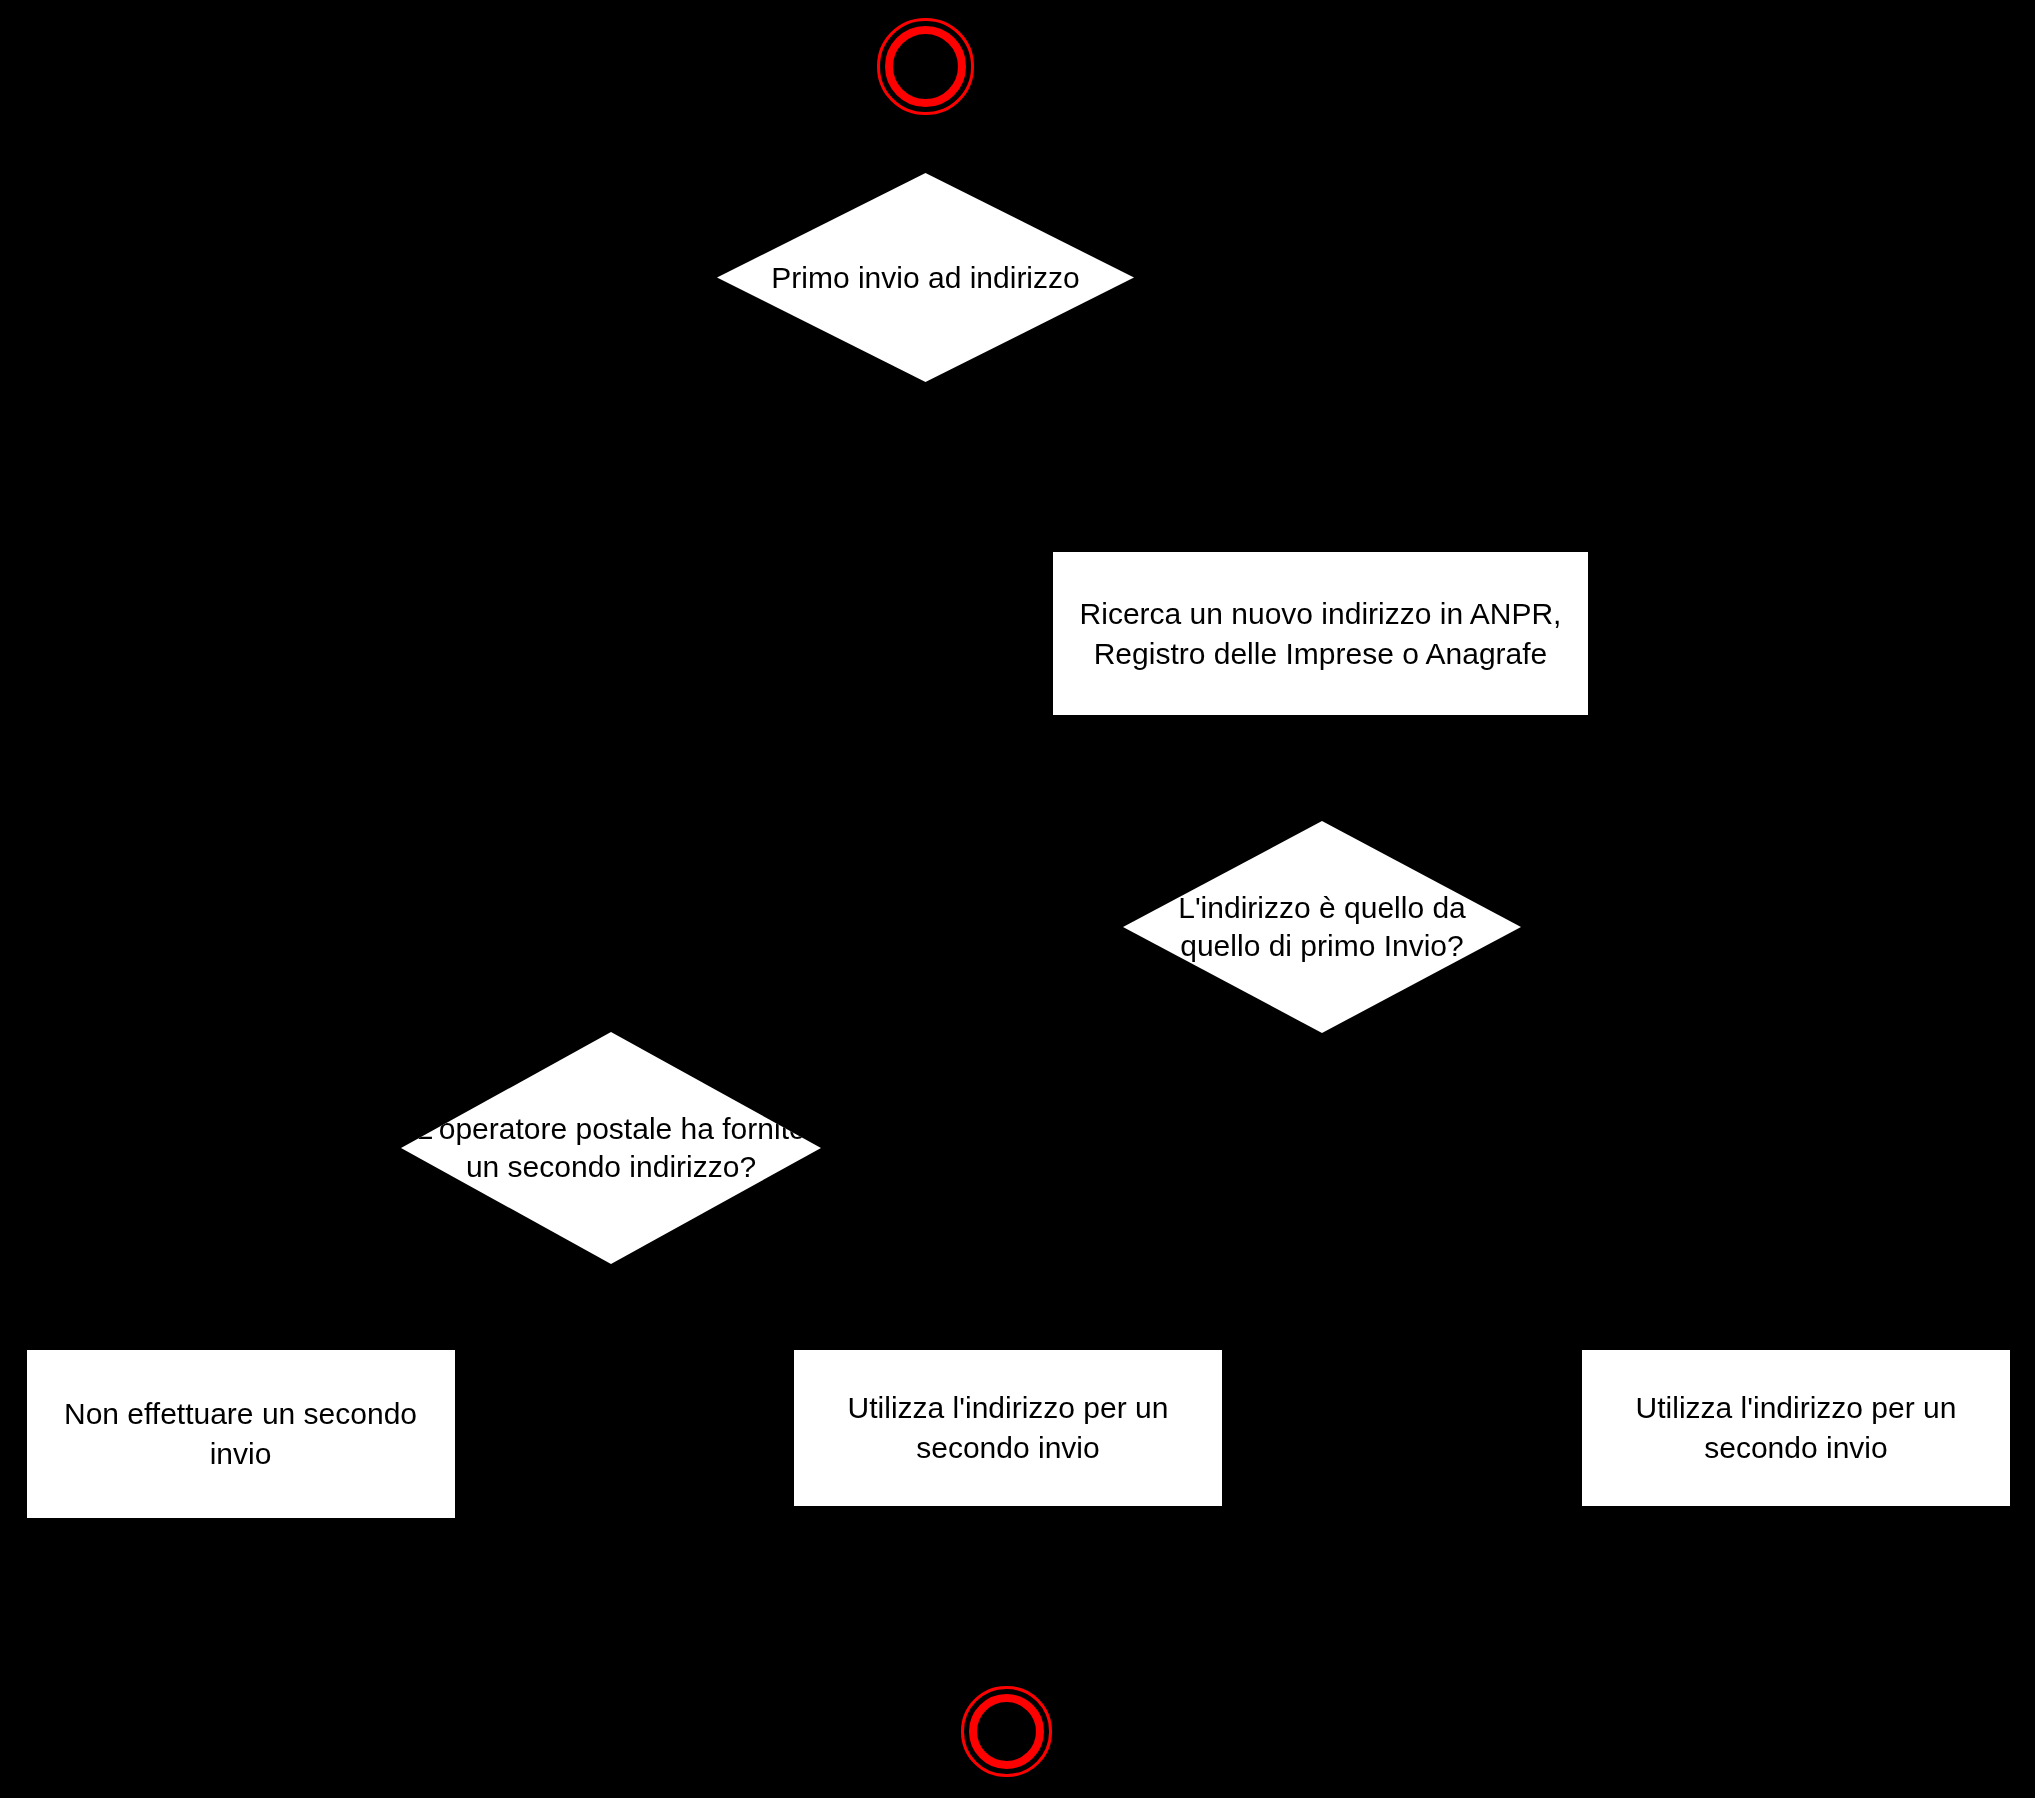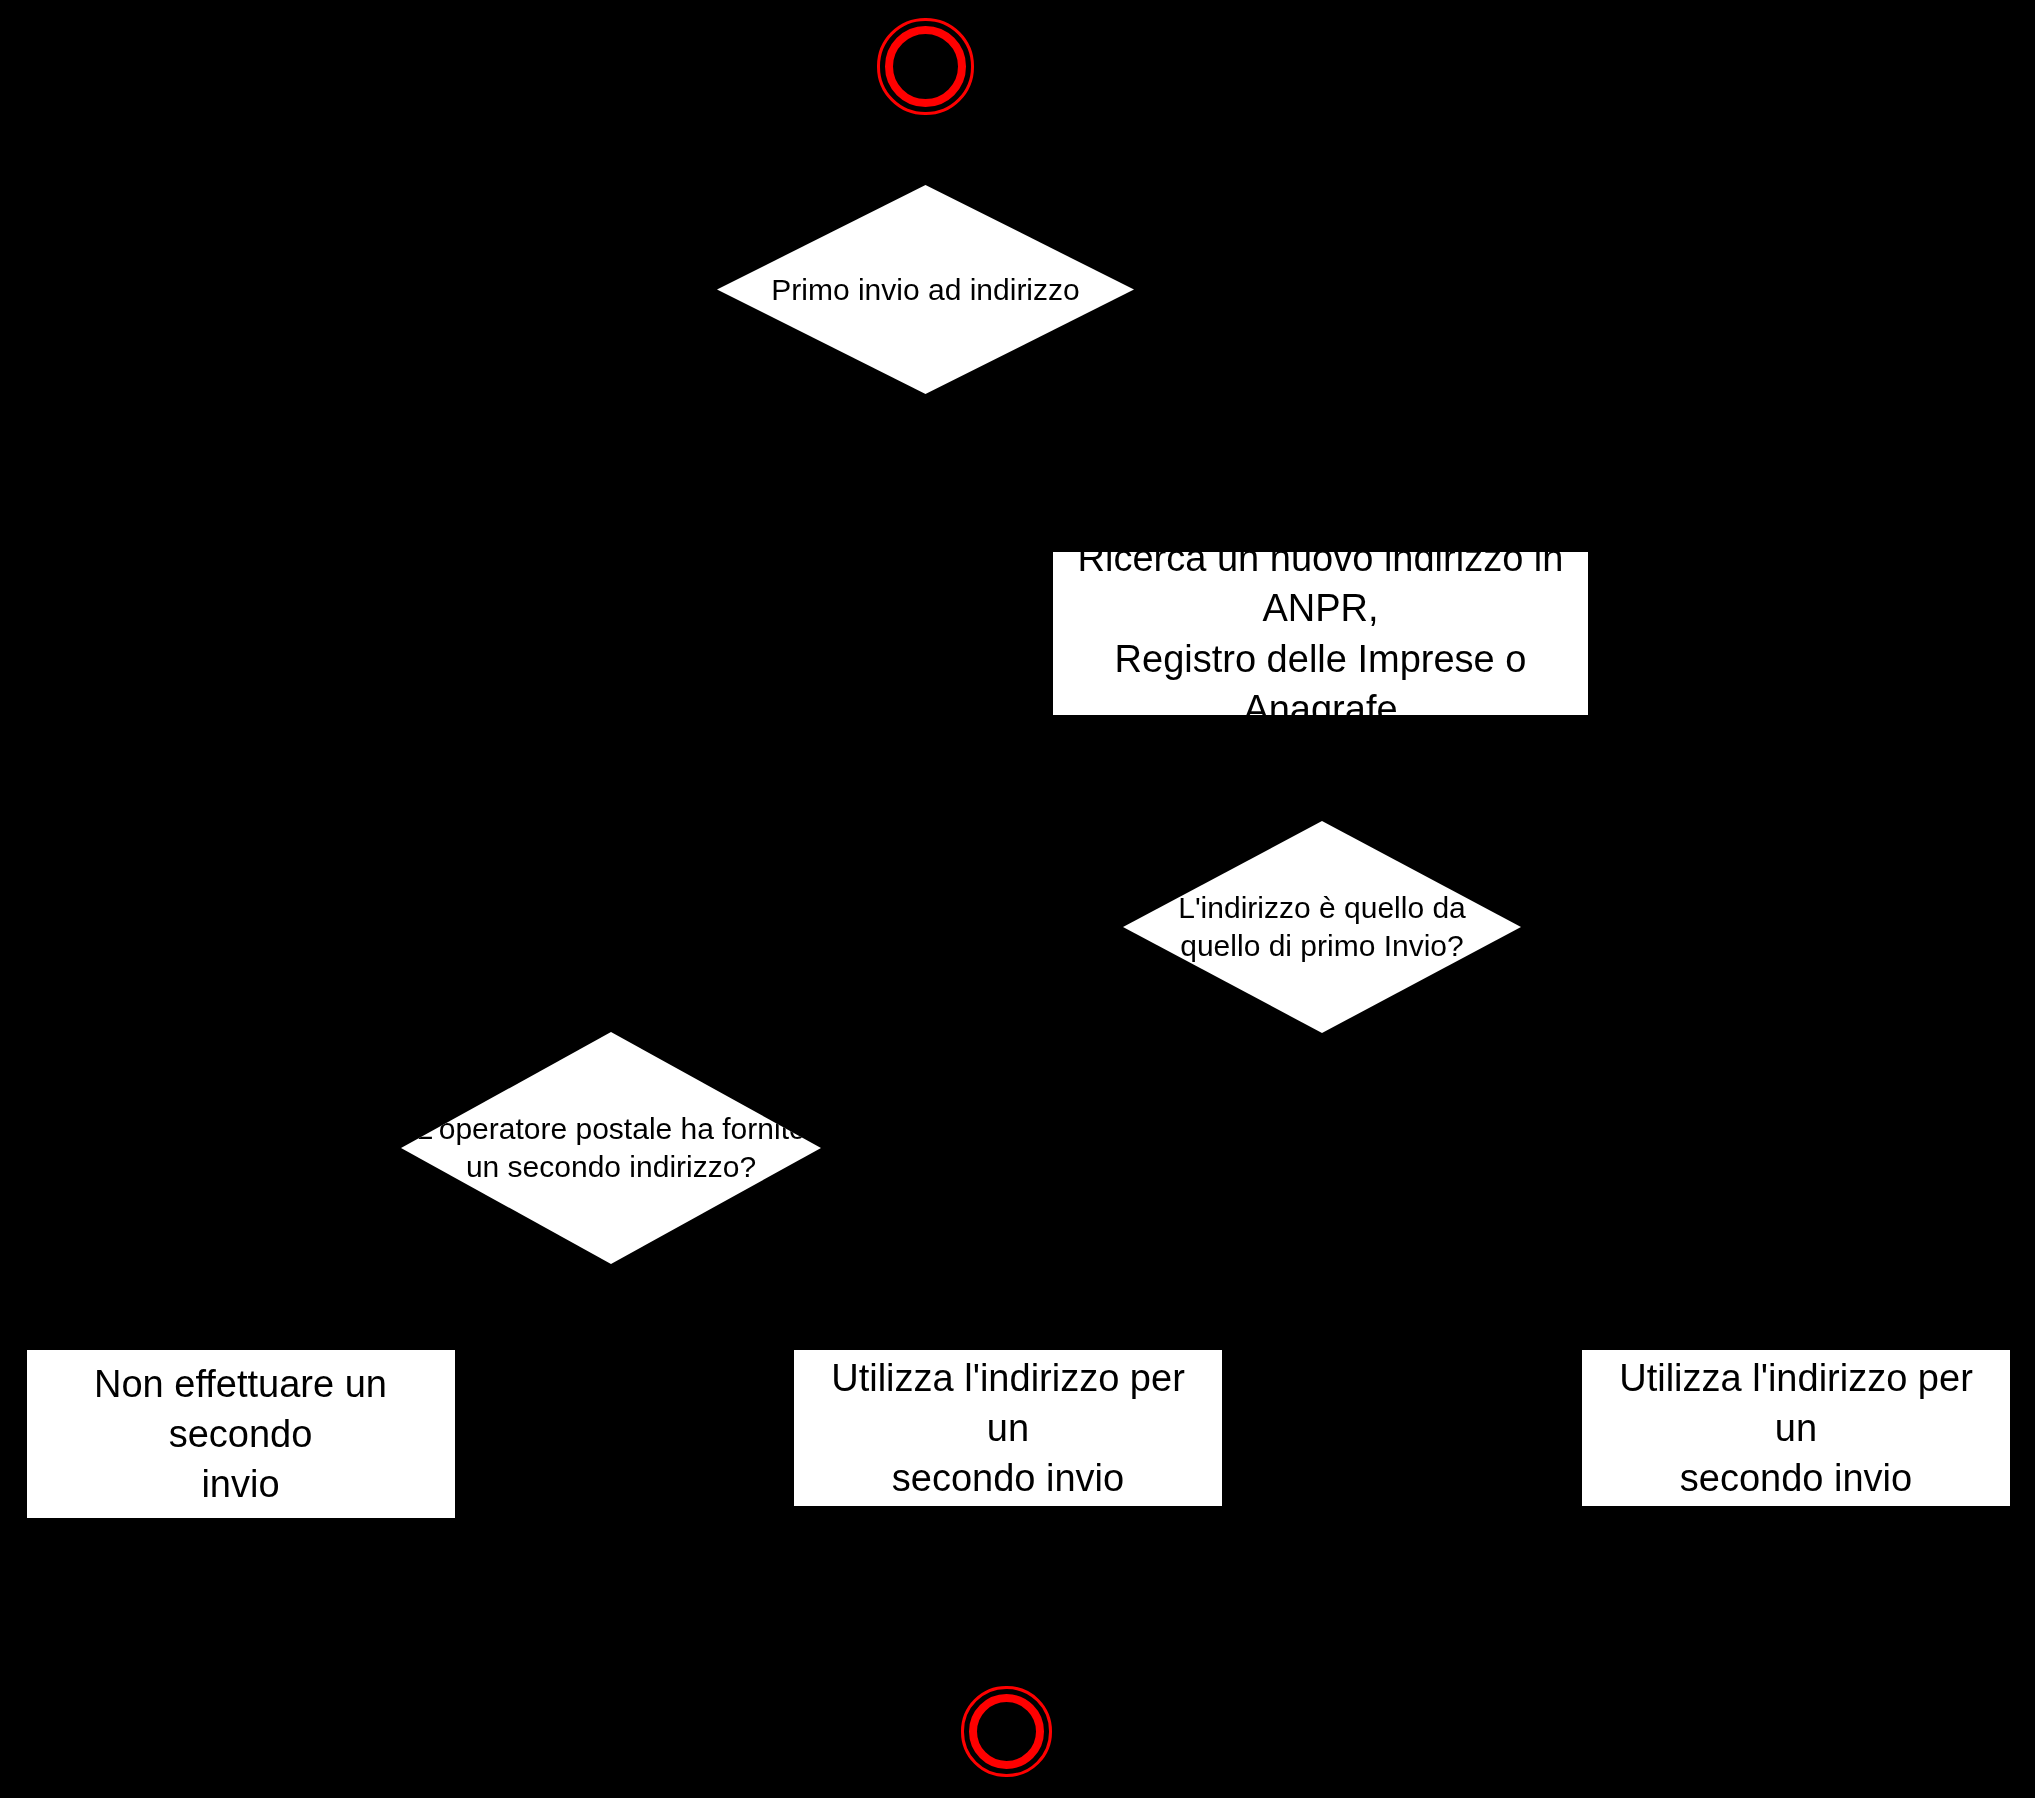--- a/index.html
+++ b/index.html
@@ -81,35 +81,35 @@
     position: absolute;
     background: #ffffff;
     border: 1.6px solid #ffffff;
     box-sizing: border-box;
     display: flex;
     align-items: center;
     justify-content: center;
   }
   .process .box-label {
     color: #000000;
-    font-size: 38px;
+    font-size: 30px;
     line-height: 1.32;
     text-align: center;
     padding: 0 11px;
   }
   .process .box-label span { display: block; }
 </style>
 </head>
 <body>
 
 <div id="canvas">
 
   <div class="terminator" style="left:885px; top:26px; width:81px; height:81px;"></div>
 
-  <div class="decision" style="left:717px; top:185px; width:417px; height:209px;">
+  <div class="decision" style="left:717px; top:173px; width:417px; height:209px;">
     <div class="dia-shape"></div>
     <div class="decision-clip">
       <div class="dia-label">
         <span class="l1">Primo invio ad indirizzo</span>
       </div>
     </div>
   </div>
 
   <div class="process" style="left:1053px; top:552px; width:535px; height:163px;">
     <div class="box-label">

